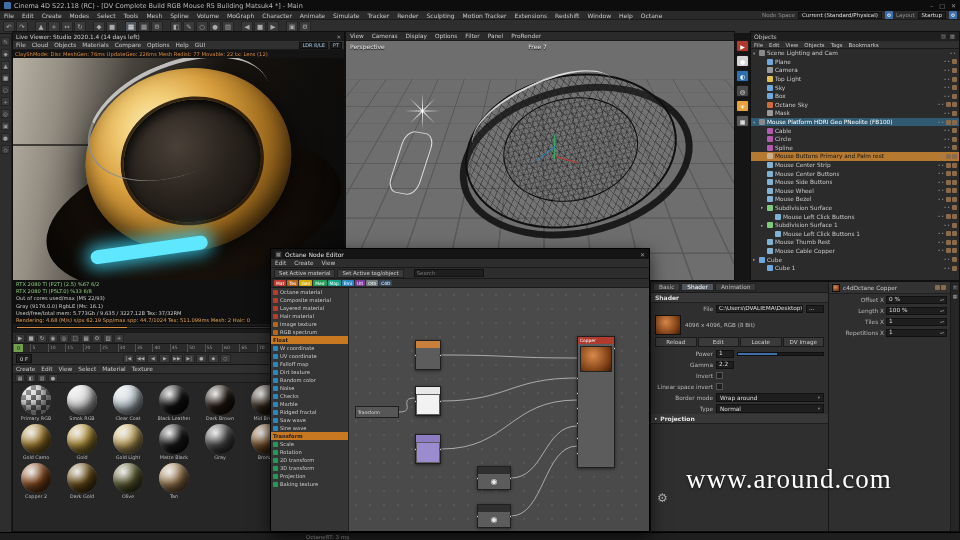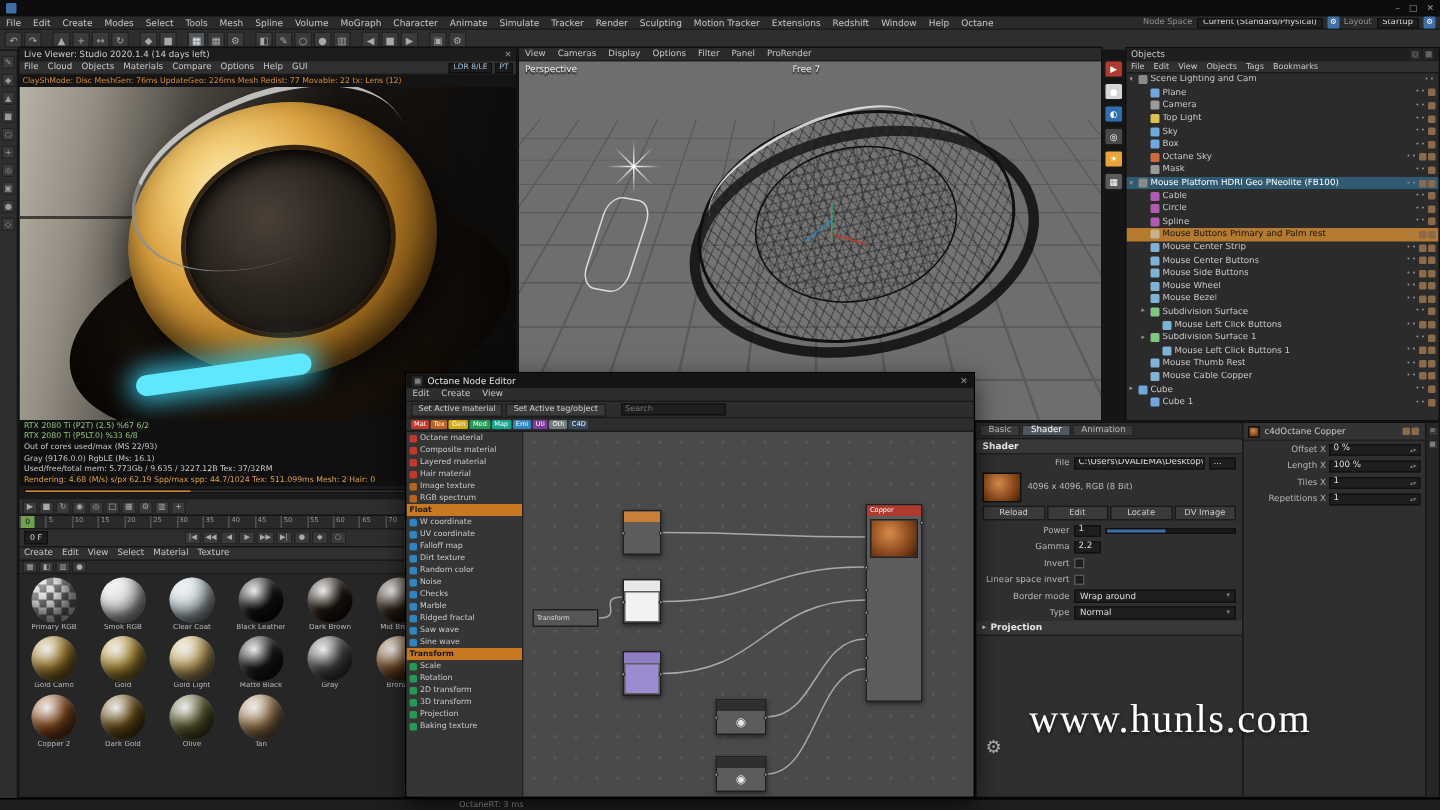--- a/index.html
+++ b/index.html
@@ -238,20 +238,21 @@
     display:flex; align-items:center; font-size:5.5px; color:#9a9a9a; }
   #statusbar span { margin-left:306px; }
   #watermark { left:686px; top:464px; font-size:27px; color:#ffffff; z-index:200;
     font-family:"Liberation Serif", serif; text-shadow:0 1px 3px rgba(0,0,0,.6); letter-spacing:1px; }
 </style>
 </head>
 <body>
 
 <div id="titlebar" class="abs">
   <span class="appicon"></span>
+  <span>Cinema 4D S22.118 (RC) - [DV Complete Build RGB Mouse R5 Building Matsuk4 *] - Main</span>
   <span class="winbtns" id="winbtns">
       <span>–</span>
       <span>□</span>
       <span>✕</span>
     </span>
 </div>
 
 <div id="menubar" class="abs">
   <span id="menu-items" style="display:flex;height:100%;">
       <span class="menu-item">File</span>
@@ -1111,13 +1112,13 @@
           <i class="pin" style="left: -2px; top: 115px;"></i>
           <i class="pin" style="right: -2px; top: 10px;"></i>
         </div>
       </div>
   </div>
 </div>
 
 <div id="statusbar" class="abs">
   <span>OctaneRT: 3 ms</span>
 </div>
-<div id="watermark" class="abs">www.hunls.com</div>
+<div id="watermark" class="abs">www.around.com</div>
 
 </body></html>

